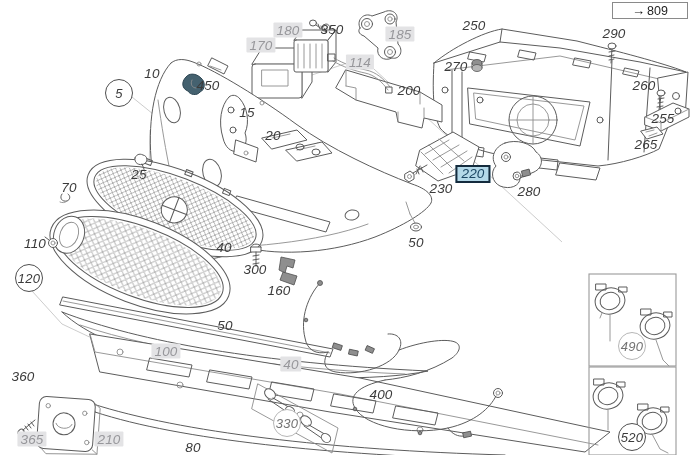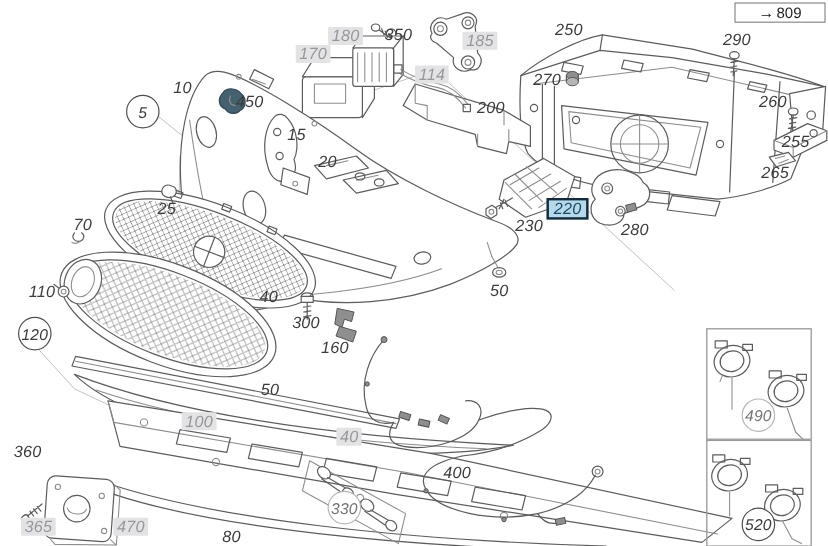--- a/index.html
+++ b/index.html
@@ -379,21 +379,21 @@
   <div class="lbl" style="left:139px;top:174px">25</div>
   <div class="lbl" style="left:69px;top:187px">70</div>
   <div class="lbl" style="left:35px;top:243px">110</div>
   <div class="lbl c" style="left:29px;top:278px">120</div>
   <div class="lbl" style="left:224px;top:247px">40</div>
   <div class="lbl" style="left:225px;top:325px">50</div>
   <div class="lbl m" style="left:166px;top:351px">100</div>
   <div class="lbl m" style="left:291px;top:364px">40</div>
   <div class="lbl" style="left:23px;top:376px">360</div>
   <div class="lbl m" style="left:32px;top:439px">365</div>
-  <div class="lbl m" style="left:109px;top:439px">470</div>
+  <div class="lbl m" style="left:109px;top:439px">210</div>
   <div class="lbl" style="left:193px;top:447px">80</div>
   <div class="lbl c cm" style="left:287px;top:423px">330</div>
   <div class="lbl" style="left:255px;top:269px">300</div>
   <div class="lbl" style="left:279px;top:290px">160</div>
   <div class="lbl" style="left:381px;top:394px">400</div>
   <div class="lbl" style="left:416px;top:242px">50</div>
   <div class="lbl m" style="left:261px;top:45px">170</div>
   <div class="lbl m" style="left:288px;top:30px">180</div>
   <div class="lbl" style="left:332px;top:29px">350</div>
   <div class="lbl m" style="left:400px;top:34px">185</div>

